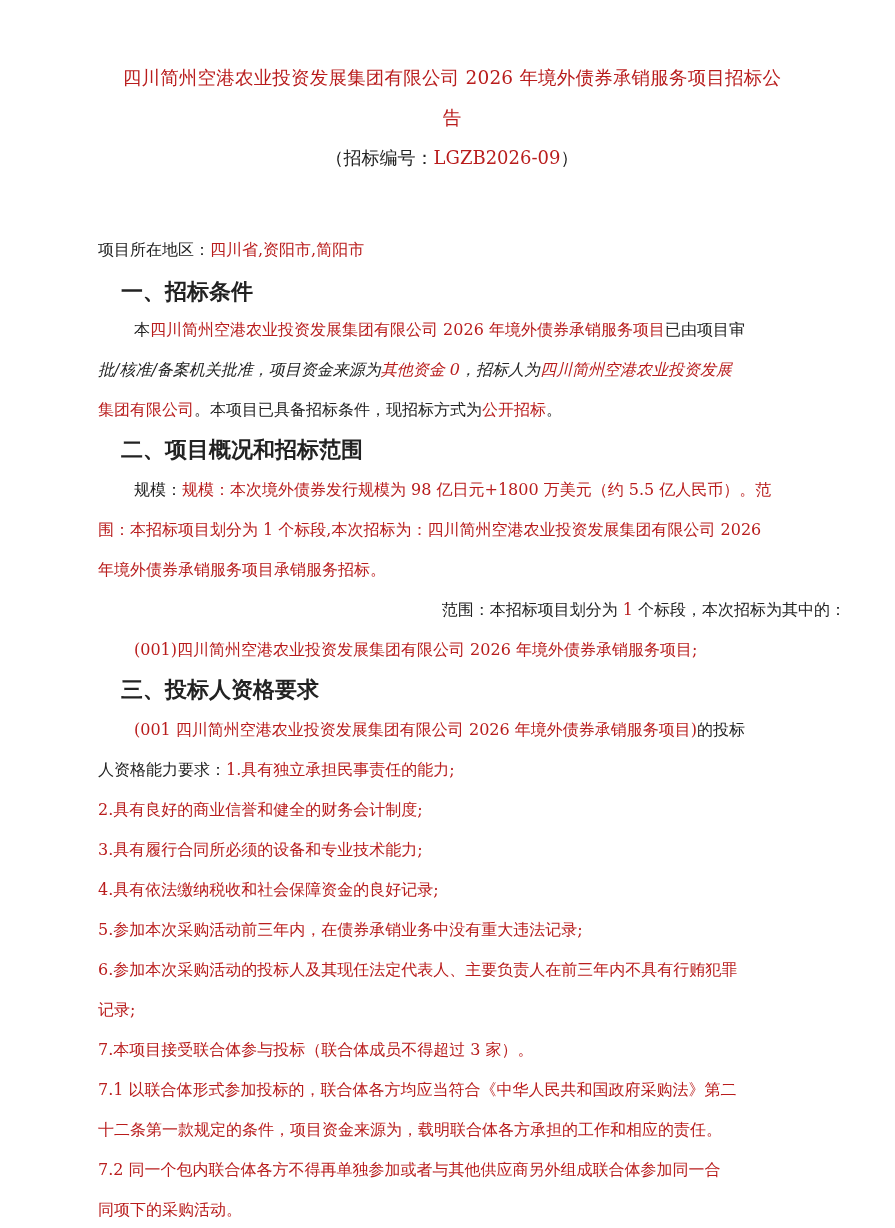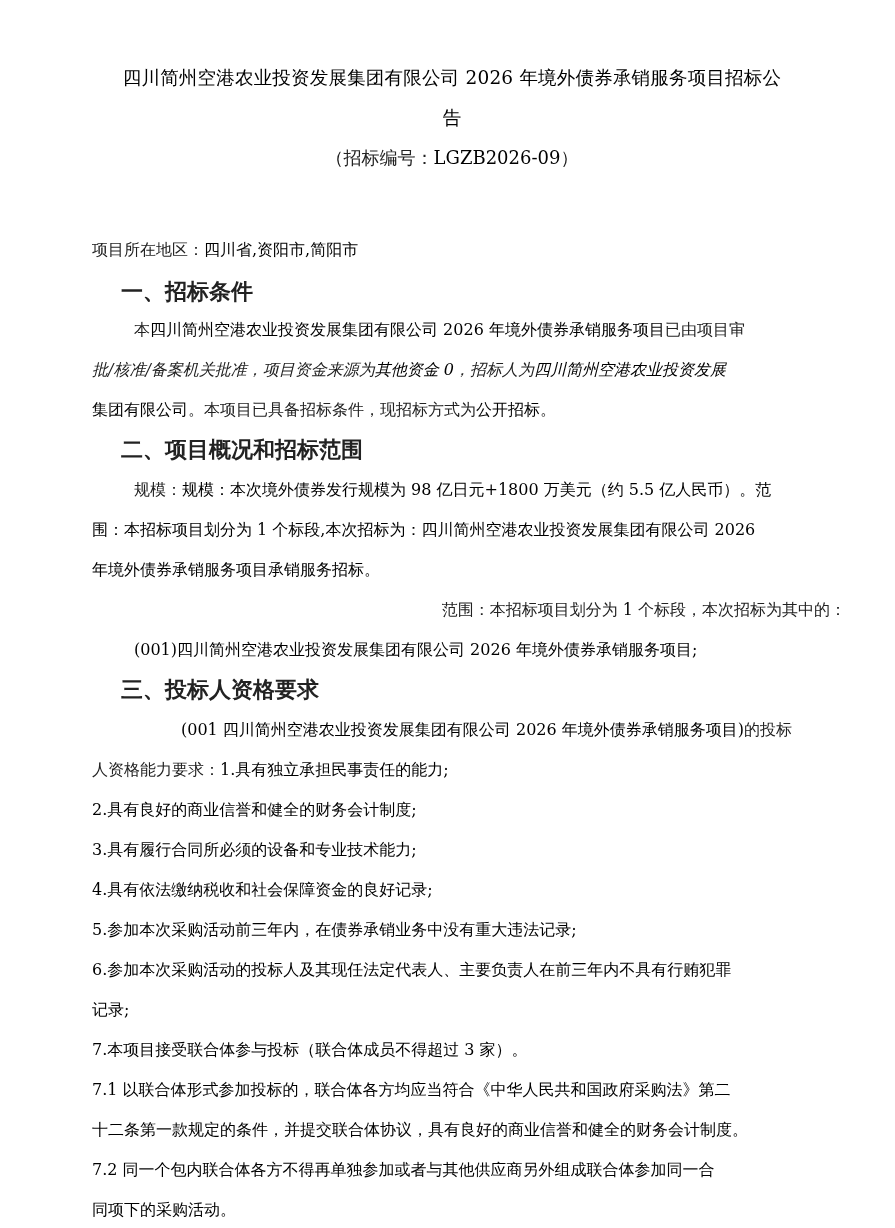--- a/index.html
+++ b/index.html
@@ -2,33 +2,33 @@
 <html><head>
   <meta charset="utf-8">
   <style>
     html, body { margin: 0; padding: 0; background: #ffffff; }
     body {
       width: 895px; height: 1228px; overflow: hidden; position: relative;
       font-family: "DejaVu Serif", "Liberation Serif", serif;
       color: #222222;
     }
     .page { position: absolute; left: 0; top: 0; width: 895px; height: 1228px; }
-    .blue { color: #000000; }
+    .blue { color: #b91c1c; }
     .title {
       position: absolute; left: 96px; width: 712px; text-align: center;
       font-size: 18.5px; line-height: 40px; letter-spacing: 0.2px;
     }
     .title1 { top: 58px; }
     .title2 { top: 98px; }
     .code-line {
       position: absolute; top: 138px; left: 96px; width: 712px; text-align: center;
       font-size: 18px; line-height: 40px;
     }
     .line {
-      position: absolute; left: 92px; width: 712px;
+      position: absolute; left: 98px; width: 712px;
       font-size: 16px; line-height: 24px; white-space: nowrap;
     }
     .indent { left: 134px; }
     .heading {
       position: absolute; left: 98px; font-size: 22px; font-weight: bold;
       line-height: 28px; color: #222222;
       font-family: "DejaVu Sans", "Liberation Sans", sans-serif;
       margin-left: 23px;
     }
   </style>
@@ -49,27 +49,27 @@
   <div class="line" style="top:398px;"><span class="blue">集团有限公司</span><span>。本项目已具备招标条件，现招标方式为</span><span class="blue">公开招标</span><span>。</span></div>
 
   <div class="heading" style="top:436px;">二、项目概况和招标范围</div>
   <div class="line indent" style="top:478px;"><span>规模：</span><span class="blue">规模：本次境外债券发行规模为 98 亿日元+1800 万美元（约 5.5 亿人民币）。范</span></div>
   <div class="line blue" style="top:518px;"><span>围：本招标项目划分为 1 个标段,本次招标为：四川简州空港农业投资发展集团有限公司 2026</span></div>
   <div class="line blue" style="top:558px;"><span>年境外债券承销服务项目承销服务招标。</span></div>
   <div class="line indent" style="top:598px;text-align:right;"><span>范围：本招标项目划分为 </span><span class="blue">1</span><span> 个标段，本次招标为其中的：</span></div>
   <div class="line indent blue" style="top:638px;"><span>(001)四川简州空港农业投资发展集团有限公司 2026 年境外债券承销服务项目;</span></div>
 
   <div class="heading" style="top:676px;">三、投标人资格要求</div>
-  <div class="line indent" style="top:718px;margin-left:47px;"><span class="blue">(001 四川简州空港农业投资发展集团有限公司 2026 年境外债券承销服务项目)</span><span>的投标</span></div>
+  <div class="line indent" style="top:718px;"><span class="blue">(001 四川简州空港农业投资发展集团有限公司 2026 年境外债券承销服务项目)</span><span>的投标</span></div>
   <div class="line" style="top:758px;"><span>人资格能力要求：</span><span class="blue">1.具有独立承担民事责任的能力;</span></div>
   <div class="line blue" style="top:798px;">2.具有良好的商业信誉和健全的财务会计制度;</div>
   <div class="line blue" style="top:838px;">3.具有履行合同所必须的设备和专业技术能力;</div>
   <div class="line blue" style="top:878px;">4.具有依法缴纳税收和社会保障资金的良好记录;</div>
   <div class="line blue" style="top:918px;">5.参加本次采购活动前三年内，在债券承销业务中没有重大违法记录;</div>
   <div class="line blue" style="top:958px;">6.参加本次采购活动的投标人及其现任法定代表人、主要负责人在前三年内不具有行贿犯罪</div>
   <div class="line blue" style="top:998px;">记录;</div>
   <div class="line blue" style="top:1038px;">7.本项目接受联合体参与投标（联合体成员不得超过 3 家）。</div>
   <div class="line blue" style="top:1078px;">7.1 以联合体形式参加投标的，联合体各方均应当符合《中华人民共和国政府采购法》第二</div>
-  <div class="line blue" style="top:1118px;">十二条第一款规定的条件，并提交联合体协议，具有良好的商业信誉和健全的财务会计制度。</div>
+  <div class="line blue" style="top:1118px;">十二条第一款规定的条件，项目资金来源为，载明联合体各方承担的工作和相应的责任。</div>
   <div class="line blue" style="top:1158px;">7.2 同一个包内联合体各方不得再单独参加或者与其他供应商另外组成联合体参加同一合</div>
   <div class="line blue" style="top:1198px;">同项下的采购活动。</div>
 
 </div>
 
 </body></html>

